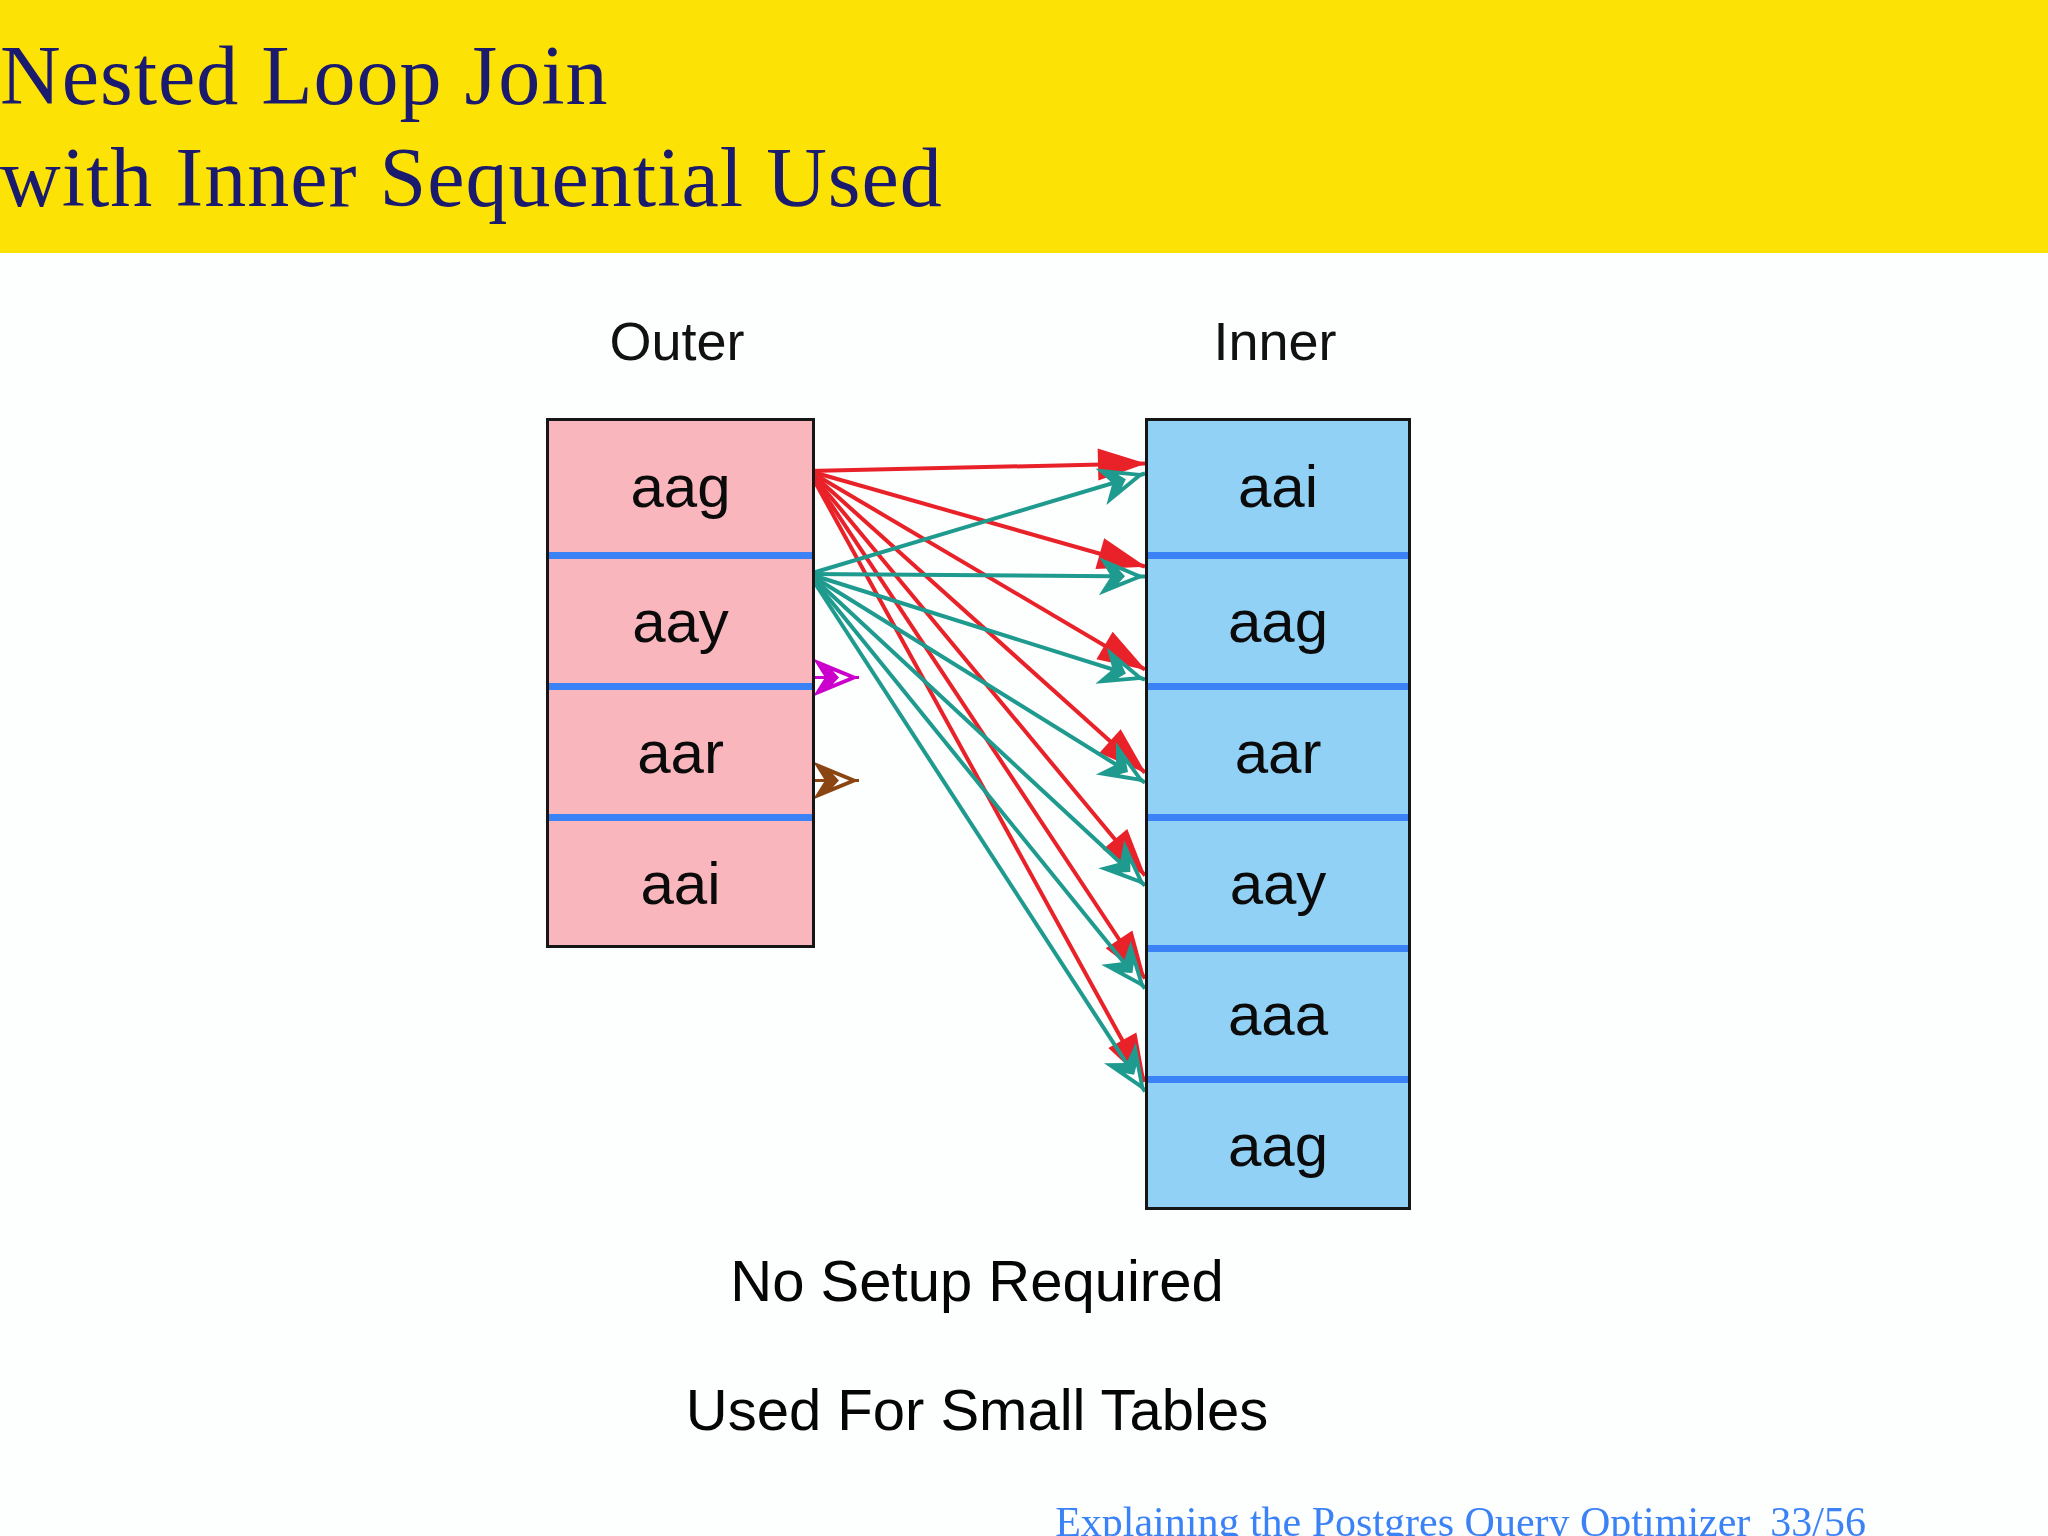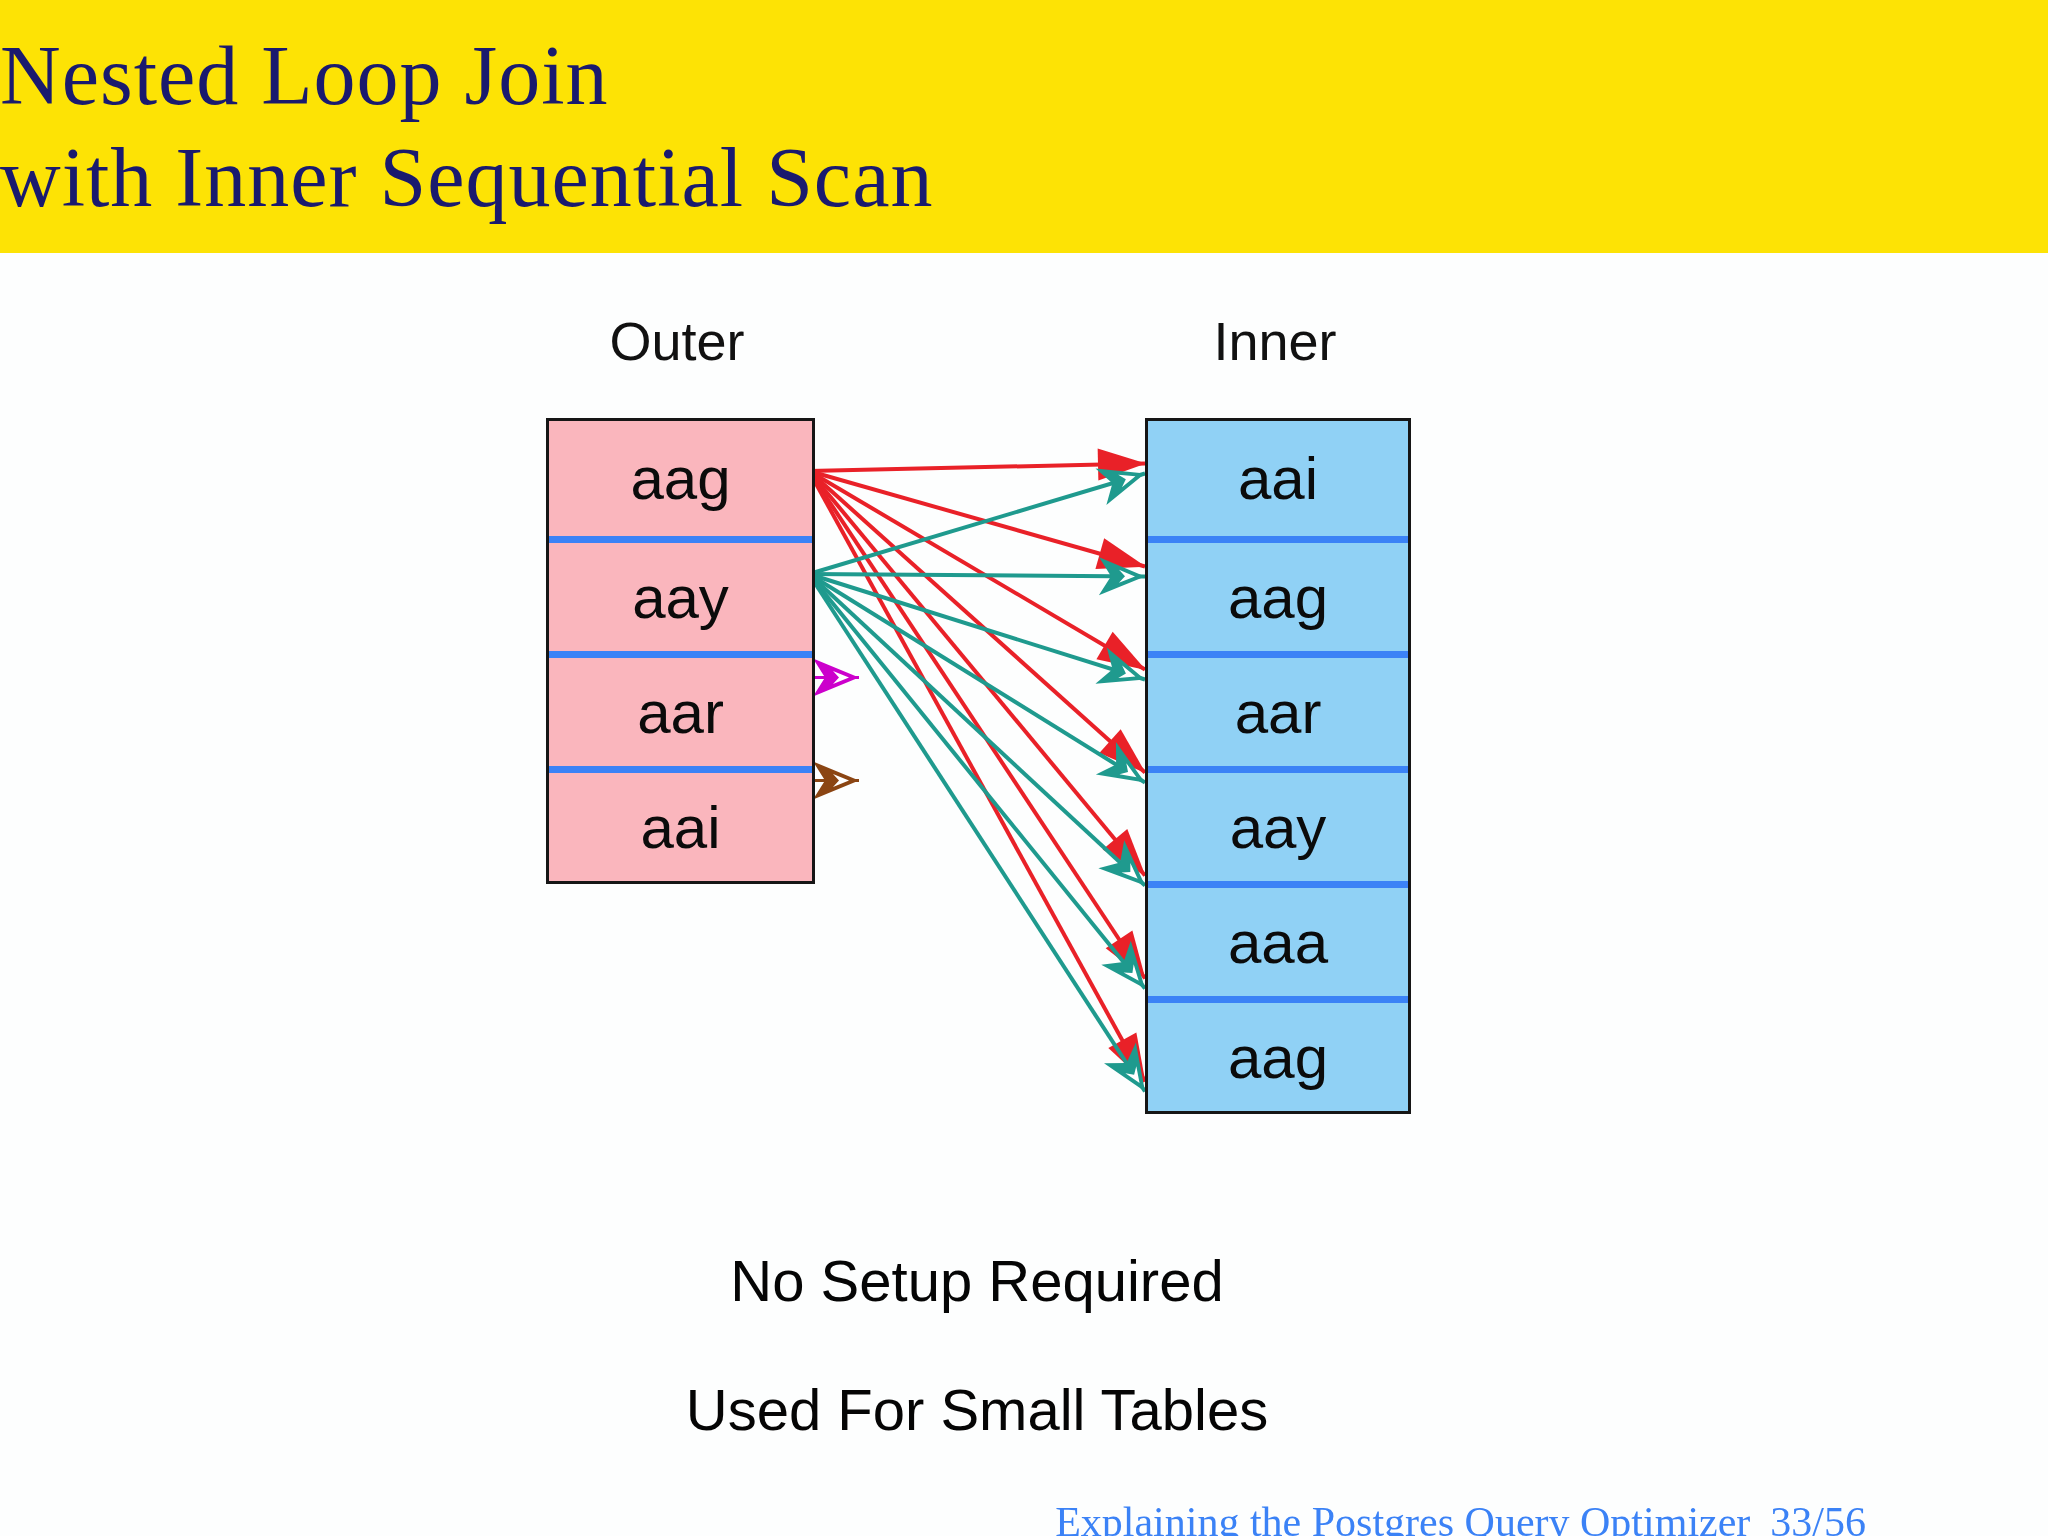--- a/index.html
+++ b/index.html
@@ -18,21 +18,21 @@
     letter-spacing:1px;white-space:nowrap;
   }
   .col-label{
     position:absolute;top:310px;width:360px;text-align:center;
     font-size:54px;font-weight:normal;color:#111;
   }
   .dtable{
     position:absolute;border:3px solid #161616;box-sizing:content-box;
   }
   .drow{
-    width:100%;height:115px;box-sizing:border-box;
+    width:100%;height:131px;box-sizing:border-box;
     display:flex;align-items:center;justify-content:center;
     font-size:60px;color:#0b0b0b;
   }
   .drow + .drow{border-top:7px solid #3b82f6;}
   #arrows{position:absolute;left:0;top:0;pointer-events:none;}
   .note{
     position:absolute;left:312px;width:1330px;text-align:center;
     font-size:58px;color:#050505;white-space:nowrap;
   }
   .footer{
@@ -40,21 +40,21 @@
     font-family:"Liberation Serif", serif;font-size:42px;color:#8b8b8f;
     white-space:nowrap;
   }
   .footer .pageno{margin-left:20px;}
 </style>
 </head>
 <body>
 
 <div class="banner" style="background: rgb(253, 227, 5);">
   <div class="title-line" style="color: rgb(26, 26, 110);">Nested Loop Join</div>
-  <div class="title-line" style="color: rgb(26, 26, 110);">with Inner Sequential Scan</div>
+  <div class="title-line" style="color: rgb(26, 26, 110);">with Inner Sequential Used</div>
 </div>
 
 <div class="col-label" style="left:497px;">Outer</div>
 <div class="col-label" style="left:1095px;">Inner</div>
 
 <svg id="arrows" width="2048" height="1536" viewBox="0 0 2048 1536">
     <defs>
       <marker id="mkf0" viewBox="0 0 50 42" markerWidth="50" markerHeight="42" refX="48" refY="21" orient="auto" markerUnits="userSpaceOnUse">
         <path d="M1 5 L49 21 L1 37 Z" fill="#e92128"></path>
       </marker>

